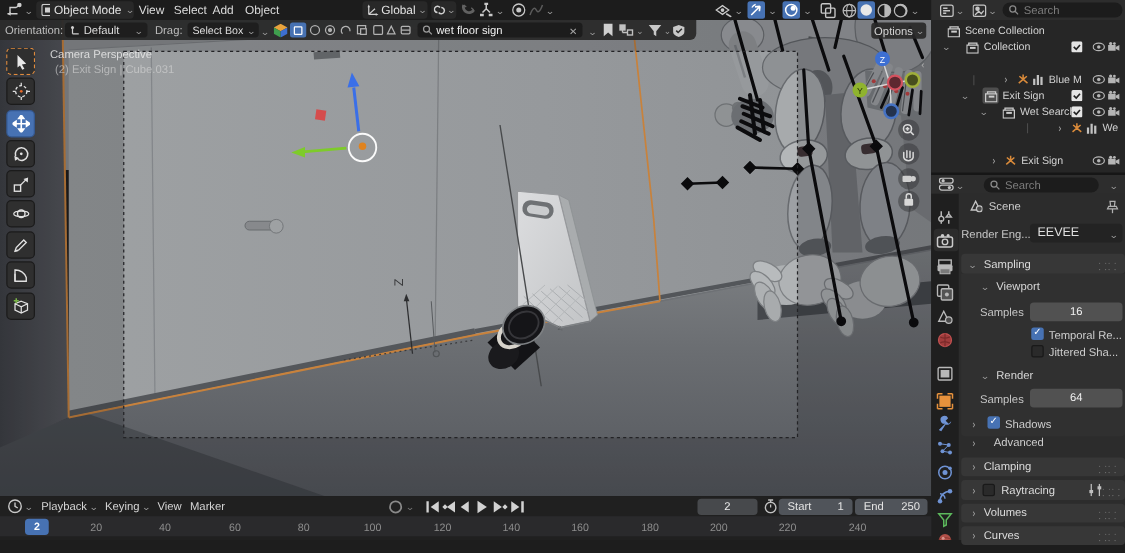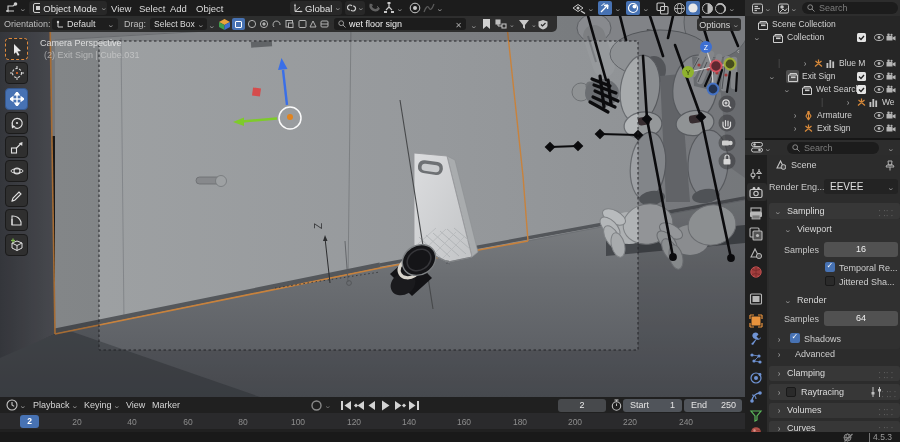--- a/index.html
+++ b/index.html
@@ -679,33 +679,20 @@
             <use href="#i-bars"></use>
           </svg>
           <span style="left:109px;">We</span>
         <svg width="10" height="9" style="position:absolute;left:129px;top:2px;">
             <use href="#i-eye"></use>
           </svg>
         <svg width="10" height="9" style="position:absolute;left:141px;top:2px;">
             <use href="#i-cam"></use>
           </svg>
         </div>
-      <div class="orow" style="top:109px;">
-          <span class="chev" style="left:46px;top:3px;transform:rotate(-90deg) scaleX(1.3);">⌄</span>
-          <svg width="9" height="10" style="position:absolute;left:59px;top:1.5px;">
-            <use href="#i-arm"></use>
-          </svg>
-          <span style="left:72px;">Armature</span>
-        <svg width="10" height="9" style="position:absolute;left:129px;top:2px;">
-            <use href="#i-eye"></use>
-          </svg>
-        <svg width="10" height="9" style="position:absolute;left:141px;top:2px;">
-            <use href="#i-cam"></use>
-          </svg>
-        </div>
       <div class="orow" style="top:122px;">
           <span class="chev" style="left:46px;top:3px;transform:rotate(-90deg) scaleX(1.3);">⌄</span>
           <svg width="9" height="9" style="position:absolute;left:59px;top:2px;">
             <use href="#i-empty"></use>
           </svg>
           <span style="left:72px;">Exit Sign</span>
         <svg width="10" height="9" style="position:absolute;left:129px;top:2px;">
             <use href="#i-eye"></use>
           </svg>
         <svg width="10" height="9" style="position:absolute;left:141px;top:2px;">
@@ -930,23 +917,14 @@
       <span class="flabel" style="left:409px;">140</span>
         <span class="flabel" style="left:464px;">160</span>
       <span class="flabel" style="left:520px;">180</span>
         <span class="flabel" style="left:575px;">200</span>
       <span class="flabel" style="left:630px;">220</span>
         <span class="flabel" style="left:686px;">240</span>
       <div id="playhead">2</div>
     </div>
   </div>
 
-  <div id="status" class="abs">
-    <svg width="11" height="9" style="position:absolute;right:46px;top:0.5px;">
-        <circle cx="4.5" cy="4.5" r="3.5" fill="none" stroke="#8a8a8a" stroke-width="1"></circle>
-        <line x1="1" y1="4.5" x2="8" y2="4.5" stroke="#8a8a8a" stroke-width="0.8"></line>
-        <ellipse cx="4.5" cy="4.5" rx="1.6" ry="3.5" fill="none" stroke="#8a8a8a" stroke-width="0.8"></ellipse>
-        <line x1="9.5" y1="1" x2="1.5" y2="8.5" stroke="#8a8a8a" stroke-width="1.2"></line>
-      </svg>
-    <span style="position:absolute;right:8px;top:0px;">| 4.5.3</span>
-  </div>
 
 </div>
 
 </body></html>

